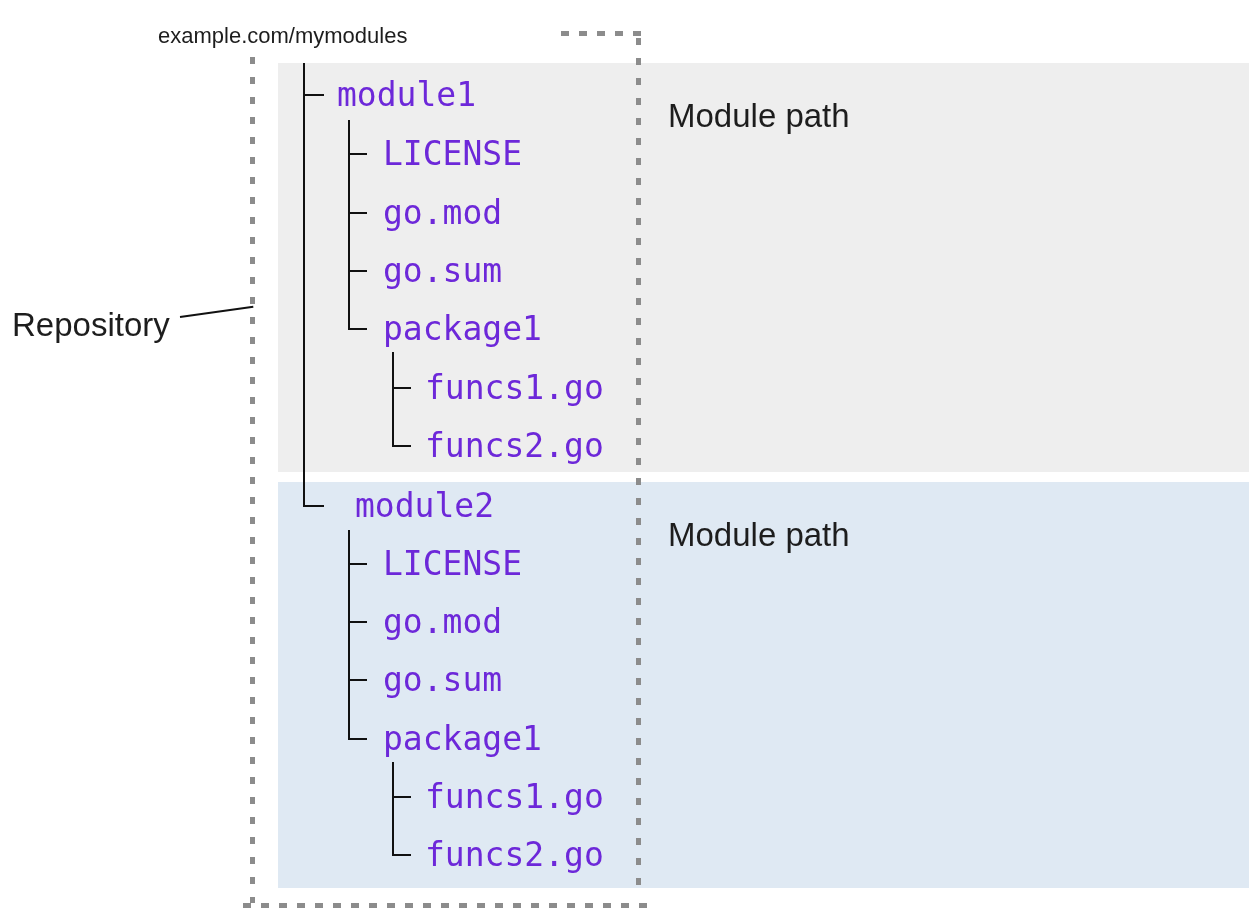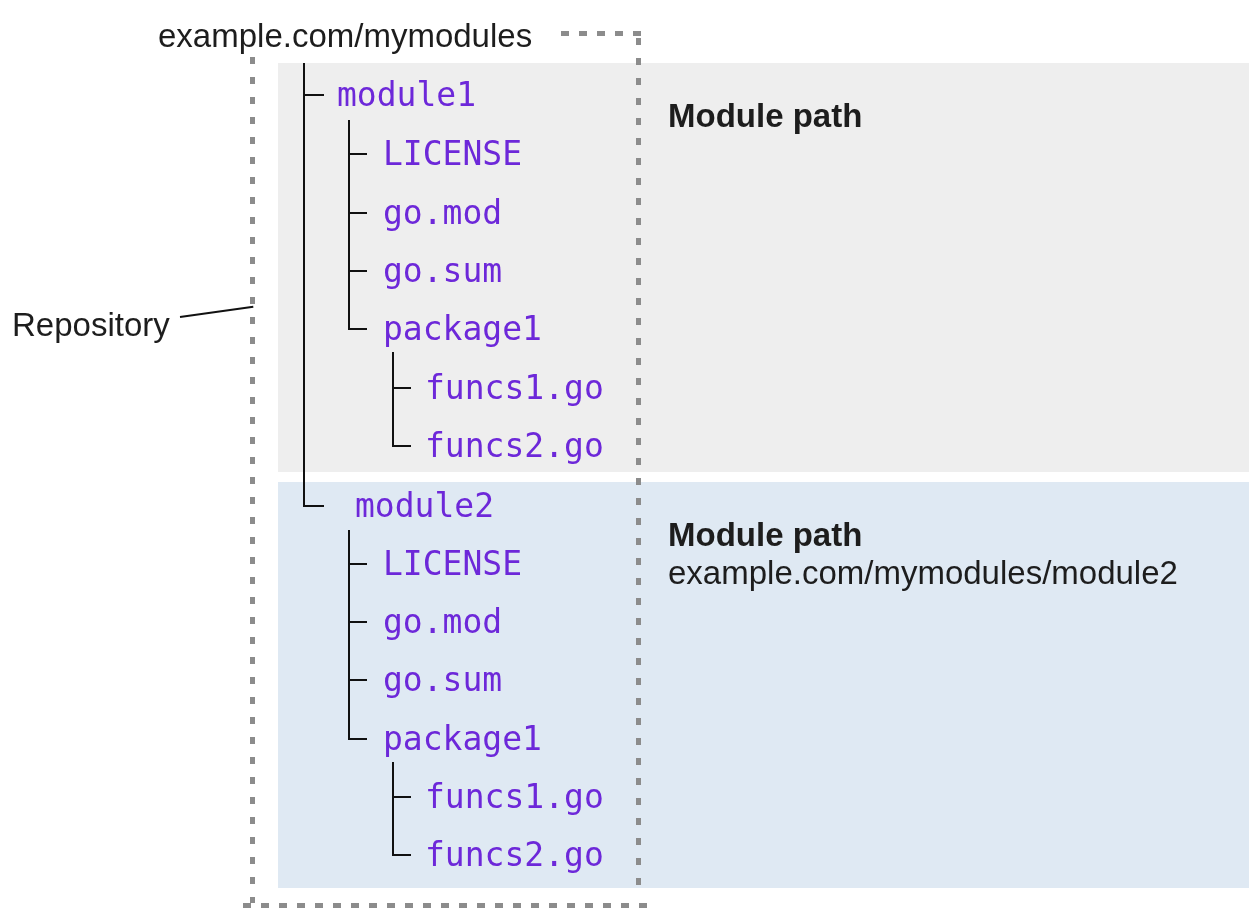--- a/index.html
+++ b/index.html
@@ -25,32 +25,32 @@
   
   .mono-row{
     position:absolute;
     font-family:"DejaVu Sans Mono","Liberation Mono",monospace;
     font-size:33px;line-height:40px;
     color:#6d28d9;white-space:nowrap;
   }
   
   .title{
     position:absolute;left:158px;top:16px;
-    font-size:33px;line-height:40px;white-space:nowrap;
+    font-size:22px;line-height:40px;white-space:nowrap;
   }
   .repo-label{
     position:absolute;left:12px;top:305px;
     font-size:33px;line-height:40px;white-space:nowrap;
   }
   .connector{
     position:absolute;left:180px;top:316px;width:74px;height:2px;
     background:#111111;transform:rotate(-7.9deg);transform-origin:left center;
   }
   .panel-info{position:absolute;left:668px;white-space:nowrap;}
-  .panel-info .heading{font-size:33px;line-height:38px;font-weight:bold;}
+  .panel-info .heading{font-size:33px;line-height:38px;font-weight:normal;}
   .panel-info .path{font-size:33px;line-height:38px;}
   .info-1{top:97px;}
   .info-2{top:516px;}
 </style>
 </head>
 <body>
 
 <div class="panel panel-gray"></div>
 <div class="panel panel-blue"></div>
 
@@ -107,14 +107,13 @@
   <div class="mono-row" style="left:383px;top:719px;">package1</div>
   <div class="mono-row" style="left:425px;top:777px;">funcs1.go</div>
   <div class="mono-row" style="left:425px;top:835px;">funcs2.go</div>
 </div>
 
 <div class="panel-info info-1">
   <div class="heading">Module path</div>
 </div>
 <div class="panel-info info-2">
   <div class="heading">Module path</div>
-  <div class="path">example.com/mymodules/module2</div>
 </div>
 
 </body></html>

